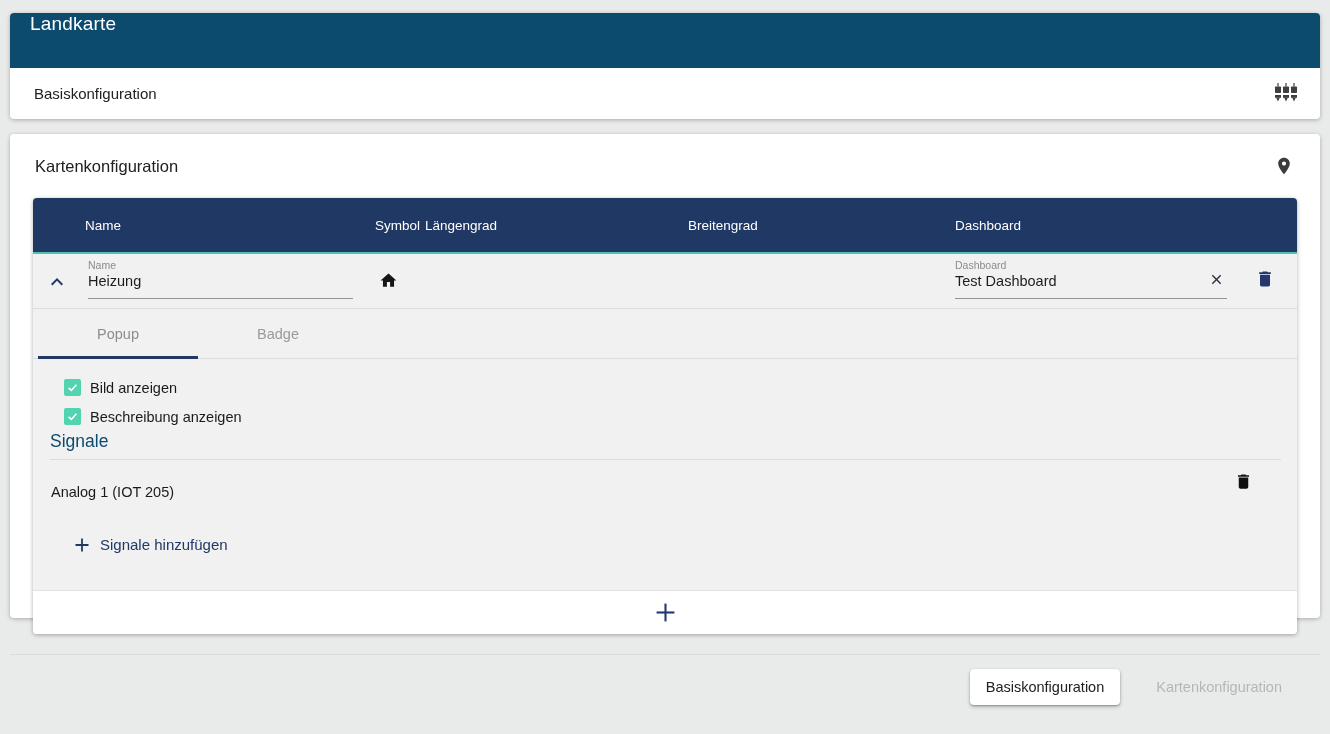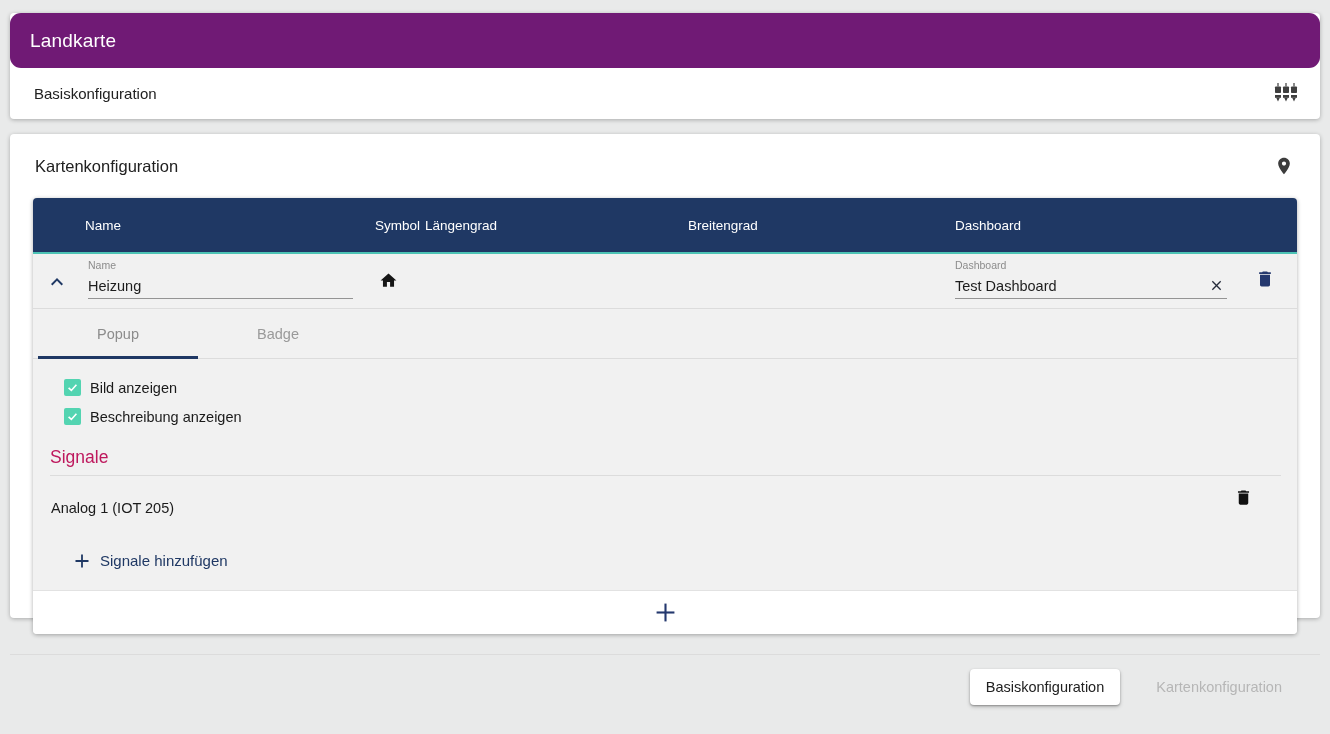--- a/index.html
+++ b/index.html
@@ -13,23 +13,22 @@
     background:#fff;
     border-radius:4px;
     box-shadow:0 1px 4px rgba(0,0,0,.28);
     width:1310px;
     margin-left:10px;
   }
 
   
   .card1 { margin-top:13px; overflow:hidden; }
   .titlebar {
-    height:55px; background:#701a75; display:flex; align-items:center;
+    height:55px; background:#0c4a6e; display:flex; align-items:flex-start;
     padding-left:20px;
-    border-radius:11px;
   }
   .titlebar span { color:#fff; font-size:19px; letter-spacing:.2px; }
   .basisrow {
     height:51px; display:flex; align-items:center;
     padding:0 22px 0 24px;
   }
   .basisrow .label { font-size:15px; flex:1; }
 
   
   .card2 { margin-top:15px; height:484px; }
@@ -56,21 +55,21 @@
   .col-lat    { left:655px; }
   .col-dash   { left:922px; }
   .tealline { height:2px; background:#4cc3b5; }
 
   
   .trow { height:55px; position:relative; border-bottom:1px solid #dcdcdc; background:#f1f1f1; }
   .chevron-btn { position:absolute; left:12px; top:16px; width:24px; height:24px;
                  background:none; border:none; cursor:pointer; }
   .field { position:absolute; top:5px; }
   .field .flabel { display:block; font-size:10.5px; color:#8c8c8c; }
-  .field .fline  { display:flex; align-items:center; border-bottom:1px solid #949494;
+  .field .fline  { display:flex; align-items:flex-start; border-bottom:1px solid #949494;
                    height:26px; margin-top:2px; }
   .field .fvalue { font-size:14.5px; color:#1c1c1c; flex:1; white-space:nowrap; }
   .field-name { left:55px; width:265px; }
   .field-dash { left:922px; width:272px; }
   .home-wrap { position:absolute; left:346px; top:17px; }
   .clear-btn { background:none; border:none; cursor:pointer; padding:0 4px; }
   .trash-btn { position:absolute; left:1222px; top:15px; background:none; border:none; cursor:pointer; }
 
   
   .tabsrow { height:50px; display:flex; padding-left:5px;
@@ -82,21 +81,21 @@
   .tab.active .inkbar {
     position:absolute; left:0; bottom:-1px; width:100%; height:3px; background:#1f3864;
   }
 
   
   .panel { height:231px; background:#f1f1f1; padding:14px 16px 0 17px; position:relative; }
   .cbrow { display:flex; align-items:center; height:29px; cursor:pointer;padding-left:14px; }
   .cbbox { width:17px; height:17px; border-radius:2px; background:#53d4b1;
            display:flex; align-items:center; justify-content:center; margin-right:9px; }
   .cbrow .cblabel { font-size:14.5px; color:#1a1a1a; }
-  .sig-heading { font-size:17.5px; color:#be185d; margin-top:16px; }
+  .sig-heading { font-size:17.5px; color:#0c4a6e; }
   .sig-divider { height:1px; background:#dcdcdc; margin-top:7px; }
   .sigrow { position:relative; height:44px; margin-top:12px; }
   .signame { position:absolute; left:1px; top:12px; font-size:14.5px; color:#1b1b1b; }
   .sigselect { position:absolute; left:598px; top:2px; width:593px; cursor:pointer; }
   .sigselect .selval { font-size:15px; color:#1b1b1b; padding-bottom:7px; }
   .sigselect .selline { height:2px; background:#1f3864; }
   .selarrow { position:absolute; right:10px; top:8px; width:0; height:0;
               border-left:5px solid transparent; border-right:5px solid transparent;
               border-top:6px solid #1f3864; }
   .sig-trash { position:absolute; left:1184px; top:0; background:none; border:none; cursor:pointer; }

